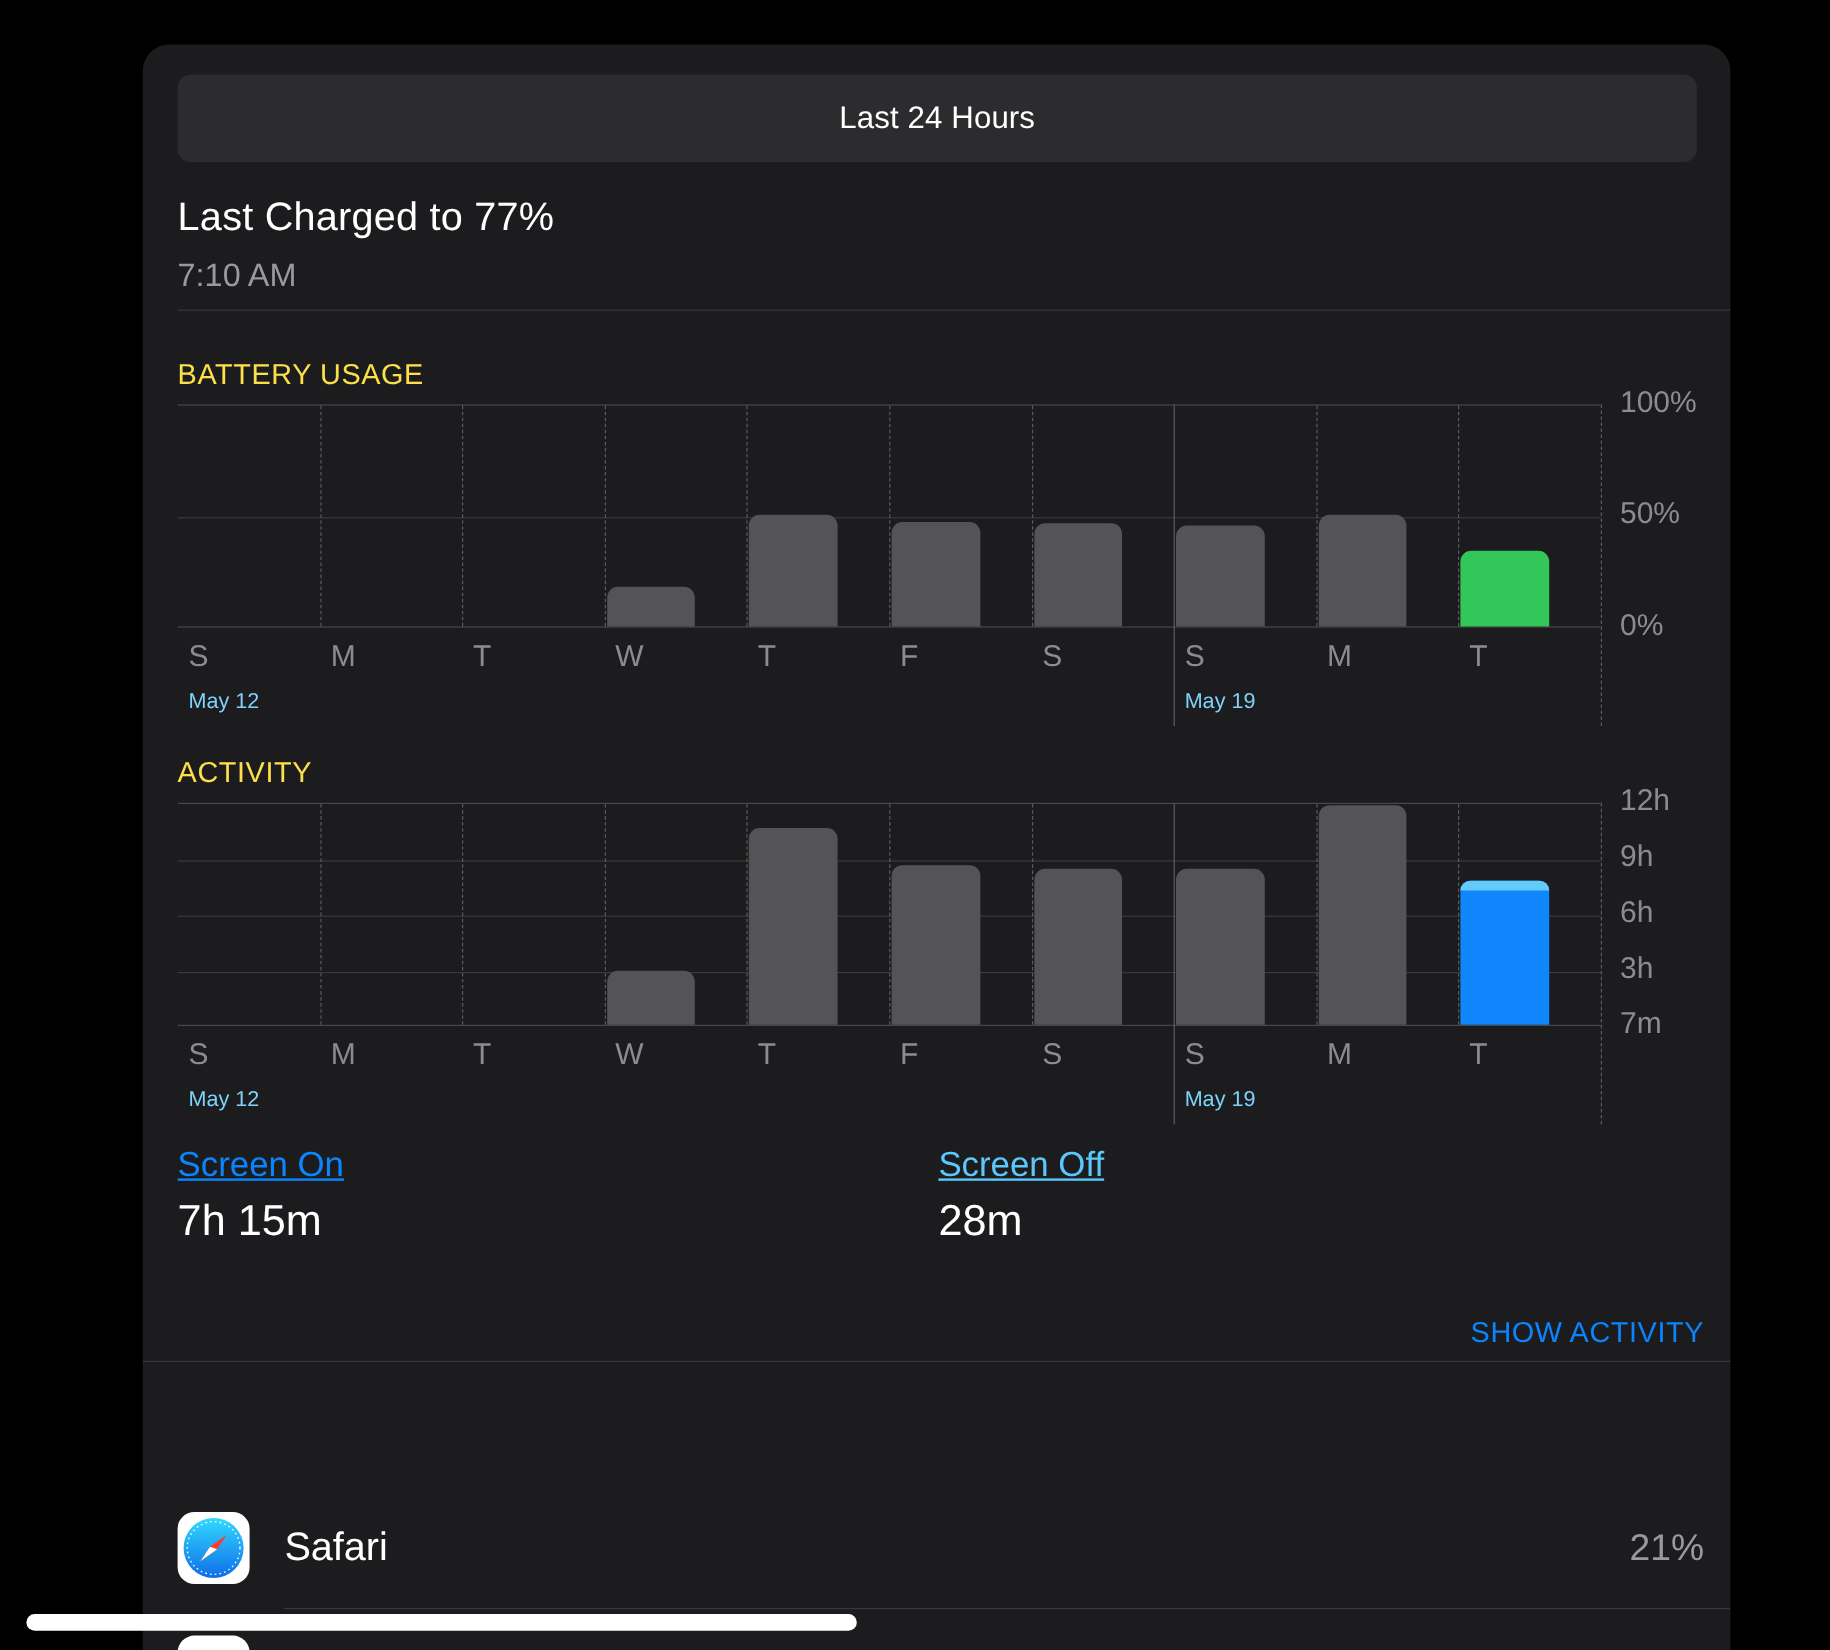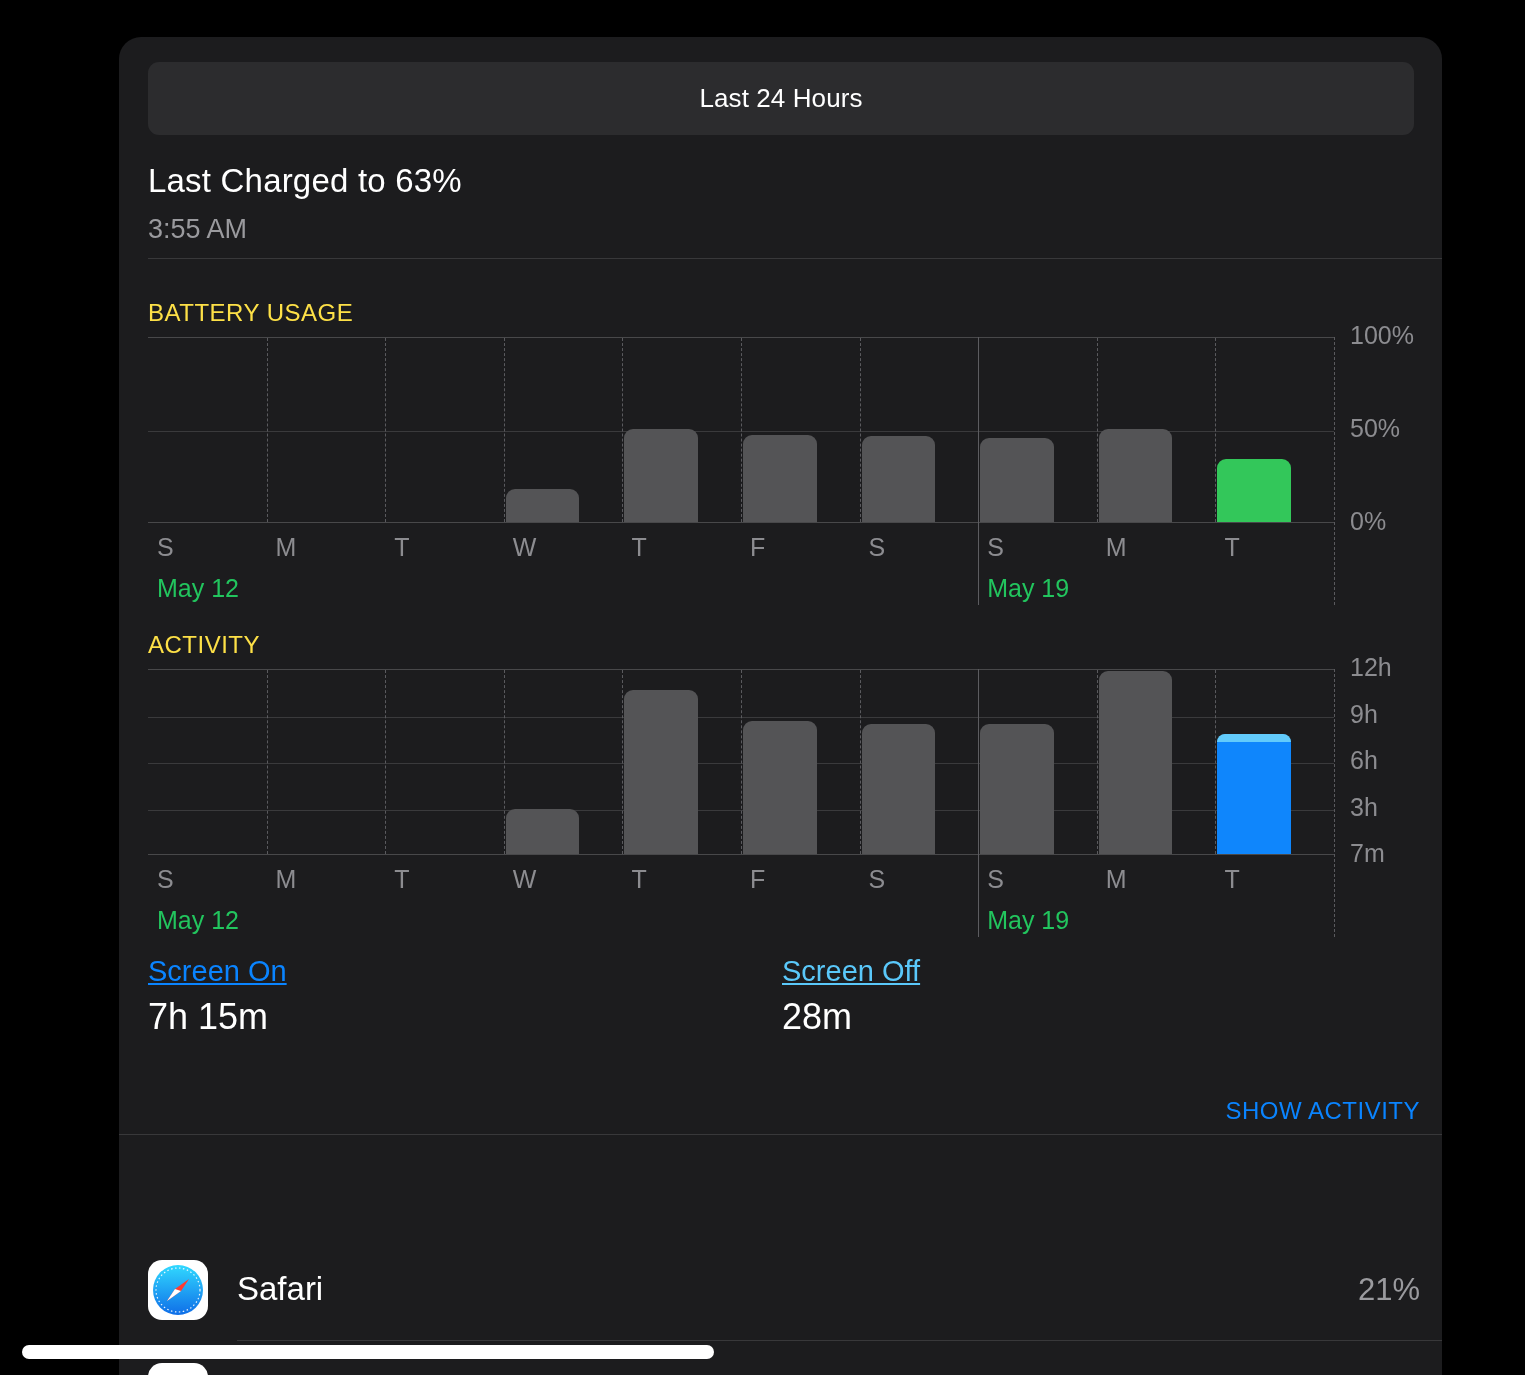--- a/index.html
+++ b/index.html
@@ -84,21 +84,21 @@
   .bar-cap {
     position: absolute; left: 0; width: 100%; top: 0;
     background: #62cbfb;
     border-radius: 9px 9px 0 0;
   }
 
   .xlab {
     position: absolute; font-size: 25px; color: #8c8c90; font-weight: 400;
   }
   .weeklab {
-    position: absolute; font-size: 25px; color: #22c55e; font-weight: 400;
+    position: absolute; font-size: 18px; color: #7dd3fc; font-weight: 400;
   }
   .ylab {
     position: absolute; font-size: 25px; color: #8c8c90;
     font-weight: 400; white-space: nowrap;
   }
 
   
   .so-label { position: absolute; font-size: 29px; font-weight: 400; text-decoration: underline; }
   .so-value { position: absolute; font-size: 36px; color: #fff; font-weight: 400; }
 
@@ -144,22 +144,22 @@
 </head>
 <body>
 
 <div id="root">
   <div class="card">
 
     <div class="segmented">
       <div class="seg">Last 24 Hours</div>
     </div>
 
-    <div class="charged-title">Last Charged to 63%</div>
-    <div class="charged-time">3:55 AM</div>
+    <div class="charged-title">Last Charged to 77%</div>
+    <div class="charged-time">7:10 AM</div>
     <div class="divider"></div>
 
     <div class="sec-label" style="left:29px; top:262px;">BATTERY USAGE</div>
     <div id="chart-battery" class="chart-wrap" style="left: 29px; top: 300px; width: 1186px; height: 276px;">
         <div class="plot" style="width: 1186px; height: 186px;">
           <div class="hline" style="top: 93px;"></div>
           <div class="vline-day" style="left: 118.6px;"></div>
           <div class="vline-day" style="left: 237.2px;"></div>
           <div class="vline-day" style="left: 355.8px;"></div>
           <div class="vline-day" style="left: 474.4px;"></div>

